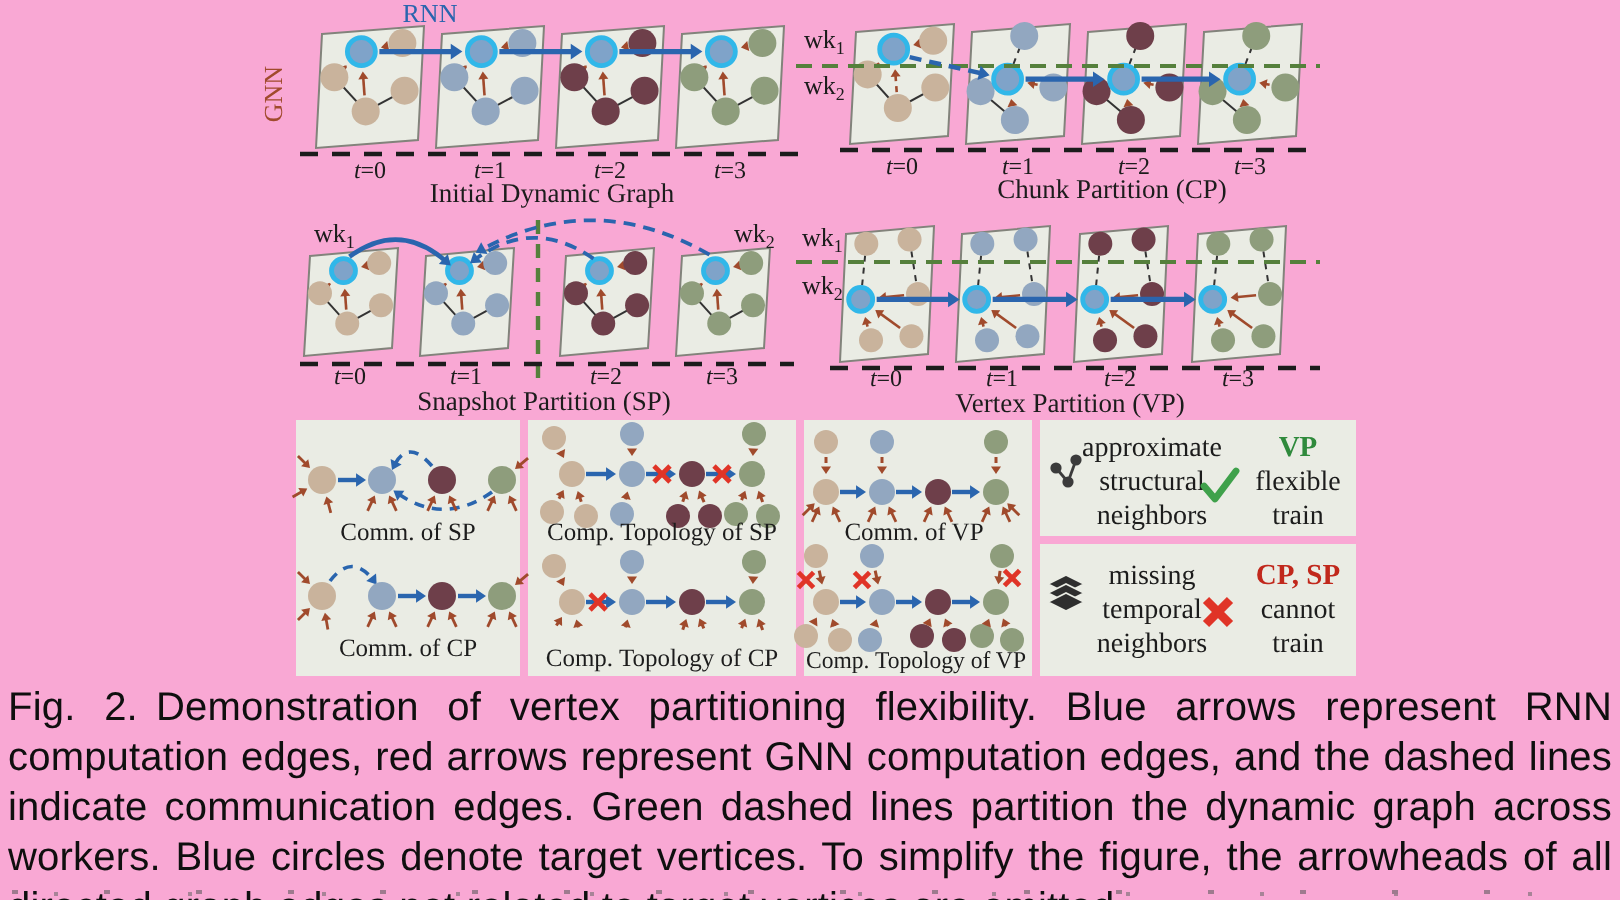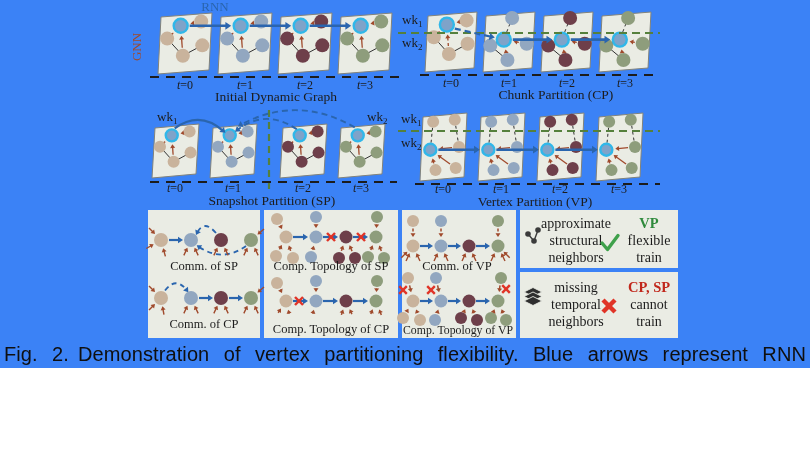--- a/index.html
+++ b/index.html
@@ -1,16 +1,16 @@
 <!DOCTYPE html>
 <html><head>
 <meta charset="utf-8">
 <style>
   html,body{margin:0;padding:0;background:#fff;}
-  .page{position:relative;width:810px;height:368px;background:#3b82f6;overflow:hidden;
+  .page{position:relative;width:810px;height:450px;background:#f9a8d4;overflow:hidden;
         font-family:"Liberation Sans",sans-serif;}
   #fig{position:absolute;left:0;top:0;}
   #fig text{font-family:"Liberation Serif",serif;}
   .caption{position:absolute;left:4px;top:342px;width:802px;margin:0;
            font-family:"Liberation Sans",sans-serif;font-size:20px;line-height:25px;
            color:#0f0f0f;text-align:justify;letter-spacing:0.1px;}
   .caption .figlabel{margin-right:9px;}
   .cropped-line{position:absolute;left:6px;top:445px;width:780px;height:4px;opacity:.55;
     background:
       repeating-linear-gradient(90deg,#555 0 3px,transparent 3px 46px),

